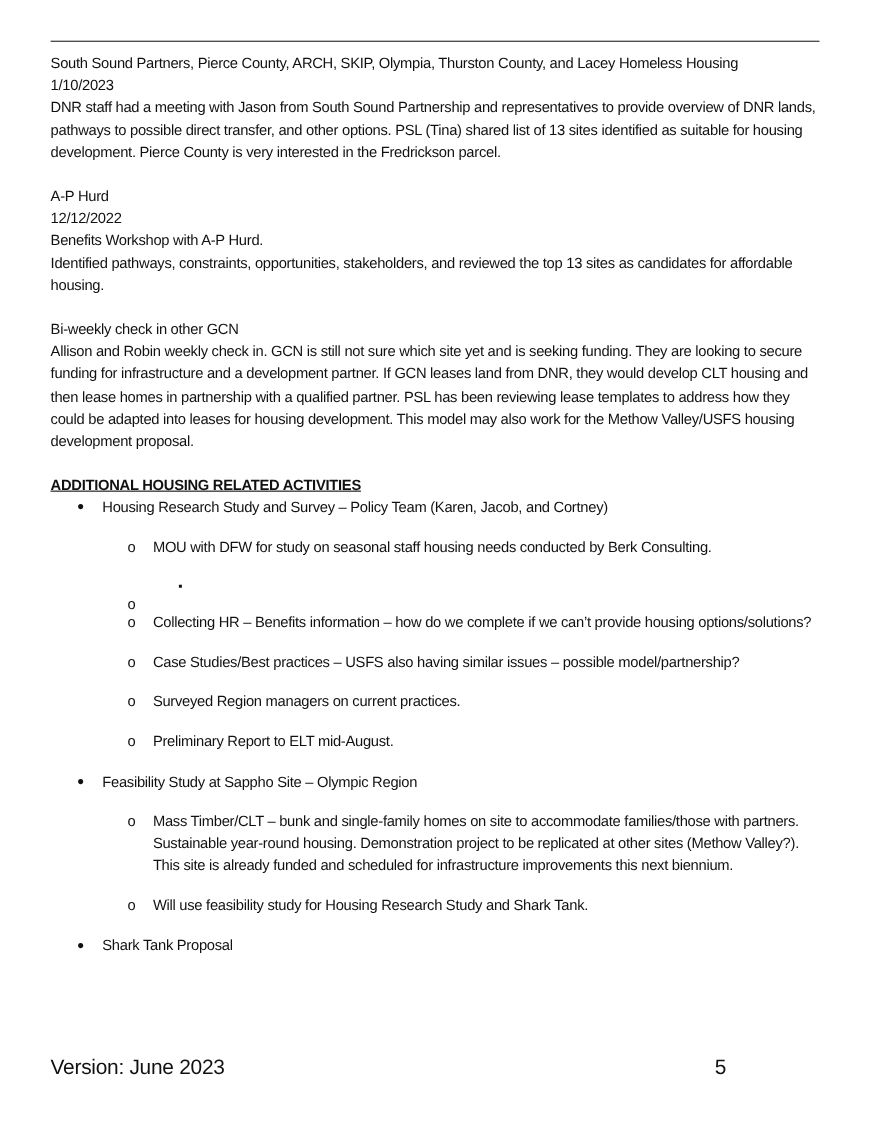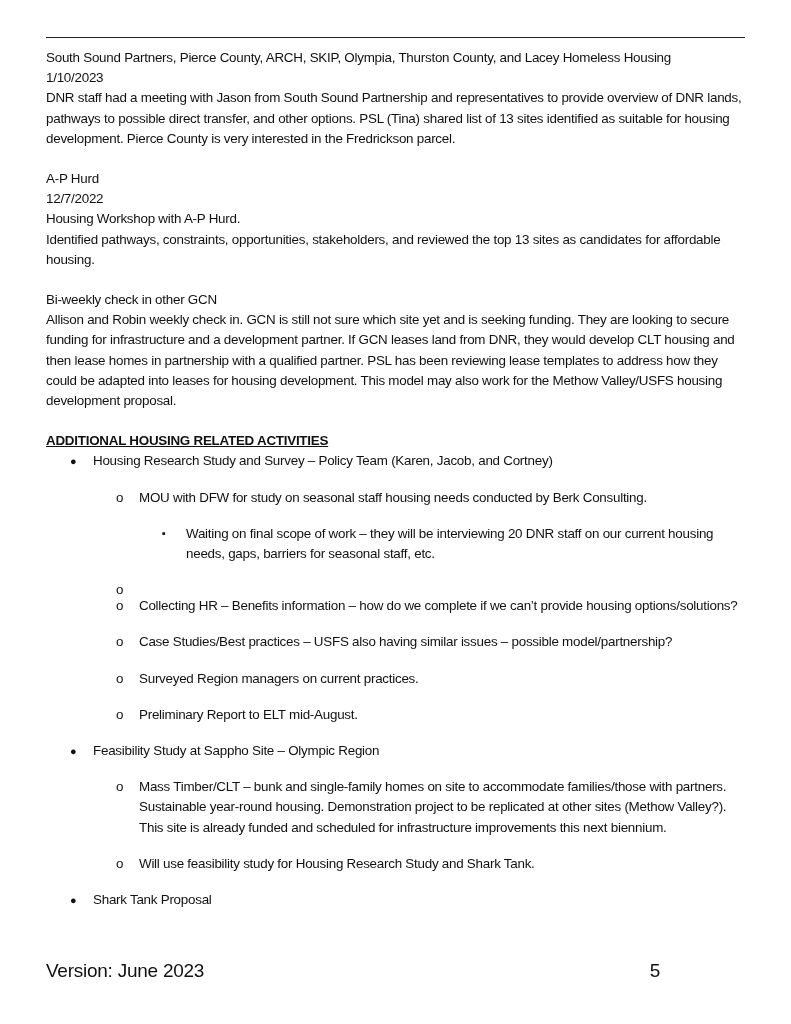--- a/index.html
+++ b/index.html
@@ -41,22 +41,22 @@
 
   <div>
     <p class="bold">South Sound Partners, Pierce County, ARCH, SKIP, Olympia, Thurston County, and Lacey Homeless Housing</p>
     <p>1/10/2023</p>
     <p>DNR staff had a meeting with Jason from South Sound Partnership and representatives to provide overview of DNR lands, pathways to possible direct transfer, and other options. PSL (Tina) shared list of 13 sites identified as suitable for housing development. Pierce County is very interested in the Fredrickson parcel.</p>
   </div>
   <div class="gap"></div>
 
   <div>
     <p class="bold">A-P Hurd</p>
-    <p>12/7/2022</p>
-    <p>Housing Workshop with A-P Hurd.</p>
+    <p>12/12/2022</p>
+    <p>Benefits Workshop with A-P Hurd.</p>
     <p>Identified pathways, constraints, opportunities, stakeholders, and reviewed the top 13 sites as candidates for affordable housing.</p>
   </div>
   <div class="gap"></div>
 
   <div>
     <p class="bold">Bi-weekly check in other GCN</p>
     <p>Allison and Robin weekly check in. GCN is still not sure which site yet and is seeking funding. They are looking to secure funding for infrastructure and a development partner. If GCN leases land from DNR, they would develop CLT housing and then lease homes in partnership with a qualified partner. PSL has been reviewing lease templates to address how they could be adapted into leases for housing development. This model may also work for the Methow Valley/USFS housing development proposal.</p>
   </div>
   <div class="gap"></div>
 
@@ -68,21 +68,20 @@
       <span>Housing Research Study and Survey – Policy Team (Karen, Jacob, and Cortney)</span>
     </p>
     <div class="sp"></div>
     <p class="l2">
       <span class="bullet">o</span>
       <span>MOU with DFW for study on seasonal staff housing needs conducted by Berk Consulting.</span>
     </p>
     <div class="sp"></div>
     <p class="l3">
       <span class="bullet">▪</span>
-      <span>Waiting on final scope of work – they will be interviewing 20 DNR staff on our current housing needs, gaps, barriers for seasonal staff, etc.</span>
     </p>
     <div class="sp"></div>
     <p class="l2">
       <span class="bullet">o</span>
     </p>
     <div class="sp"></div>
     <p class="l2">
       <span class="bullet">o</span>
       <span>Collecting HR – Benefits information – how do we complete if we can’t provide housing options/solutions?</span>
     </p>

